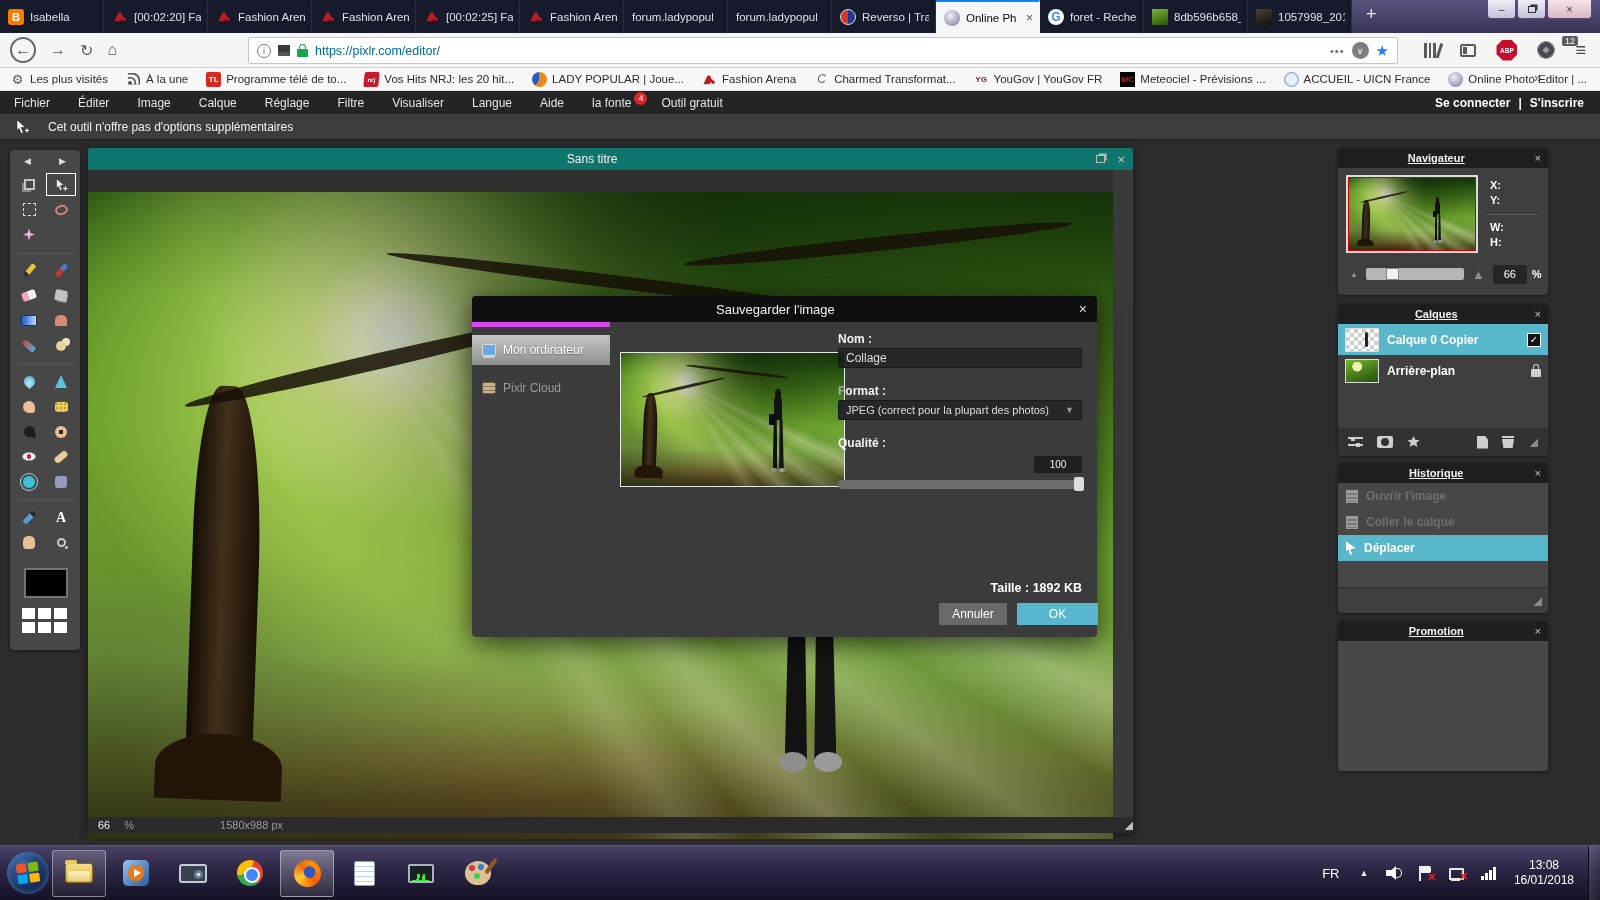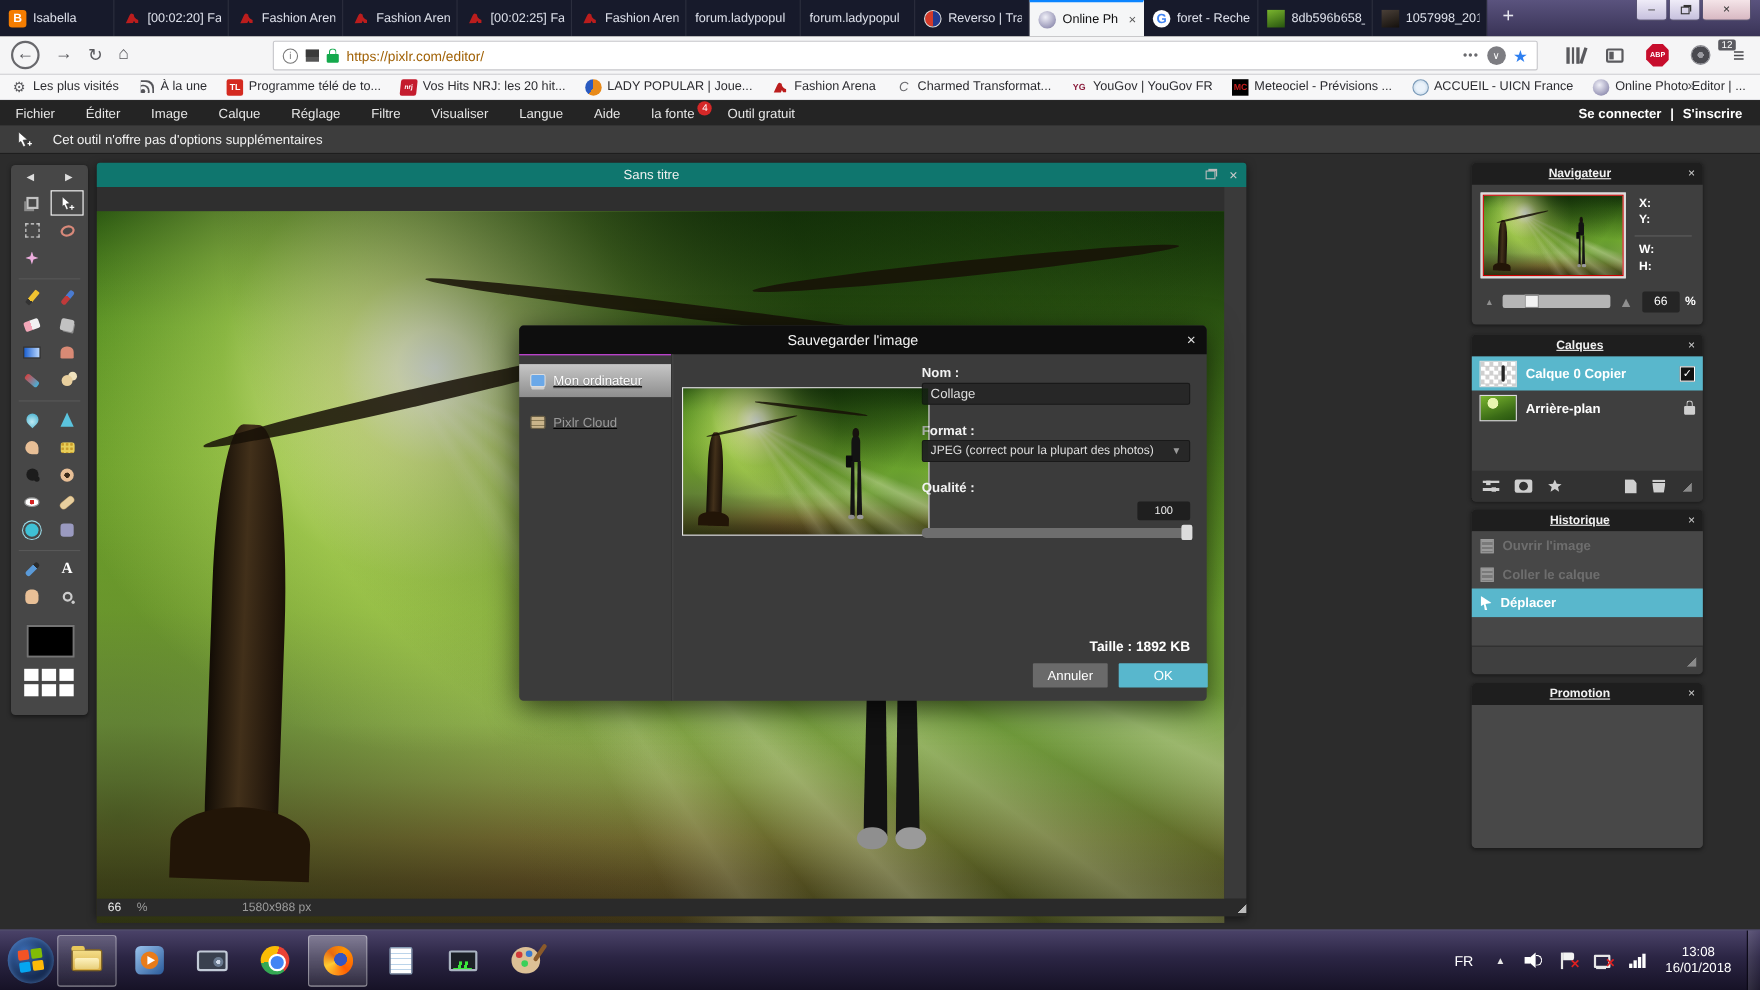--- a/index.html
+++ b/index.html
@@ -33,21 +33,21 @@
 
   
   .navbar{position:absolute;left:0;top:33px;width:1600px;height:35px;background:#f5f5f6;border-bottom:1px solid #d0d0d4;display:flex;align-items:center;}
   .nbtn{color:#5a5a5e;font-size:16px;margin-left:14px;}
   .nbtn.back{width:26px;height:26px;border:2px solid #68686c;border-radius:50%;display:flex;align-items:center;justify-content:center;margin-left:10px;}
   .urlbox{position:absolute;left:248px;top:4px;width:1150px;height:27px;background:#fff;border:1px solid #c6c6ca;border-radius:2px;display:flex;align-items:center;padding:0 8px;gap:7px;}
   .i-info{width:14px;height:14px;border:1px solid #777;border-radius:50%;color:#777;font-size:9px;display:flex;align-items:center;justify-content:center;}
   .i-grid{width:12px;height:11px;background:linear-gradient(#3a3a3a 60%,transparent 0) 0 0/4px 100%, #555;}
   .i-lock{position:relative;width:11px;height:8px;background:#14a94c;border-radius:1px;margin-top:4px;}
   .i-lock::before{content:"";position:absolute;left:2px;top:-5px;width:5px;height:5px;border:1.5px solid #14a94c;border-bottom:none;border-radius:4px 4px 0 0;}
-  .urltext{flex:1;font-size:12.5px;color:#a16207;}
+  .urltext{flex:1;font-size:12.5px;color:#0369a1;}
   .i-dots{color:#6a6a6e;font-size:11px;letter-spacing:1px;}
   .i-pocket{width:17px;height:17px;border-radius:50%;background:#7d7d82;color:#fff;font-size:9px;display:flex;align-items:center;justify-content:center;}
   .i-star{color:#2e7ff0;font-size:15px;}
   .navright{position:absolute;right:14px;top:0;height:34px;display:flex;align-items:center;gap:20px;}
   .i-lib{display:flex;gap:2px;align-items:flex-end;}
   .i-lib i{display:block;width:2.5px;height:15px;background:#5a5a5e;}
   .i-lib i:last-child{transform:rotate(18deg);}
   .i-side{width:16px;height:13px;border:2px solid #5a5a5e;border-radius:2px;position:relative;}
   .i-side::before{content:"";position:absolute;left:1px;top:1px;bottom:1px;width:4px;background:#5a5a5e;}
   .i-abp{position:relative;width:21px;height:21px;background:#c70d2c;clip-path:polygon(30% 0,70% 0,100% 30%,100% 70%,70% 100%,30% 100%,0 70%,0 30%);color:#fff;font-size:6.5px;font-weight:bold;display:flex;align-items:center;justify-content:center;}
@@ -162,21 +162,21 @@
   .p-legl{position:absolute;left:22%;top:35%;width:24%;height:60%;background:#121212;clip-path:polygon(28% 0,86% 0,100% 100%,0 100%);}
   .p-legr{position:absolute;left:54%;top:35%;width:24%;height:60%;background:#151515;clip-path:polygon(14% 0,72% 0,100% 100%,0 100%);}
   .p-shoel{position:absolute;left:16%;top:93%;width:30%;height:5%;background:#8f8f8f;border-radius:50%;}
   .p-shoer{position:absolute;left:54%;top:93%;width:30%;height:5%;background:#9a9a9a;border-radius:50%;}
 
   
   .dialog{position:absolute;left:472px;top:156px;width:625px;height:341px;z-index:10;box-shadow:0 6px 28px rgba(0,0,0,.65);border-radius:4px;background:#3b3b3b;}
   .dlg-title{height:26px;background:#0e0e0e;border-radius:4px 4px 0 0;display:flex;align-items:center;color:#f2f2f2;font-size:13px;}
   .dlg-title .t{flex:1;text-align:center;}
   .dlg-x{color:#ddd;font-size:14px;margin-right:10px;}
-  .dlg-left{position:absolute;left:0;top:26px;width:138px;bottom:0;border-top:1px solid #d946ef;text-decoration:underline;}
+  .dlg-left{position:absolute;left:0;top:26px;width:138px;bottom:0;border-top:5px solid #d946ef;}
   .dtab{display:flex;align-items:center;gap:7px;height:30px;margin:8px 0 0;padding-left:10px;font-size:12px;color:#9a9a9a;}
   .dtab.selected{background:linear-gradient(#c6c6c6,#8e8e8e);color:#fff;text-shadow:0 1px 1px rgba(0,0,0,.4);}
   .dt-ico{width:14px;height:12px;flex:none;}
   .dt-ico.computer{background:#6aa8e8;border:1.5px solid #dcdcdc;border-radius:2px;box-shadow:0 3px 0 -1px #cfcfcf;}
   .dt-ico.cloud{background:repeating-linear-gradient(#c9b48a 0 3px,#8a7a55 3px 4px);border-radius:2px;border:1px solid #6a5f45;}
   .dlg-divider{position:absolute;left:138px;top:26px;bottom:0;width:2px;background:linear-gradient(90deg,#2c2c2c,#4c4c4c);}
   .dlg-preview{position:absolute;left:148px;top:56px;width:225px;height:135px;border:1px solid #e8e8e8;}
   .dfield{position:absolute;left:366px;width:244px;color:#f2f2f2;font-size:12px;font-weight:bold;}
   .dinput{position:absolute;left:366px;width:244px;height:20px;background:#272727;border:1px solid #191919;border-radius:2px;color:#ddd;font-size:12px;display:flex;align-items:center;padding:0 7px;font-weight:normal;}
   .dselect{justify-content:space-between;font-size:11px;}

